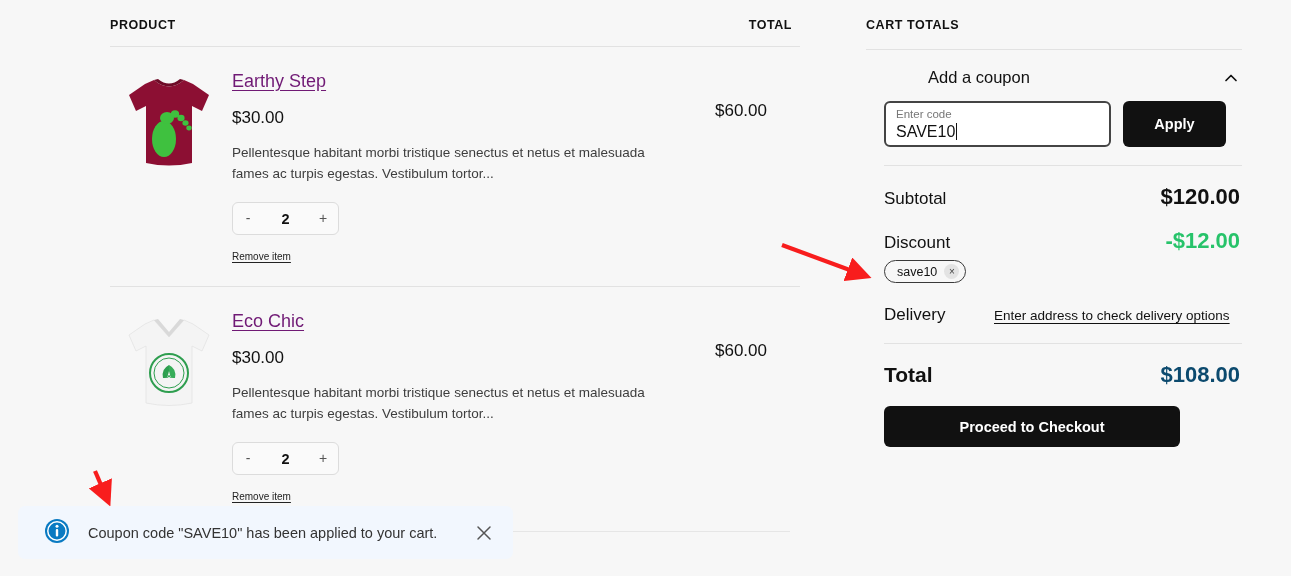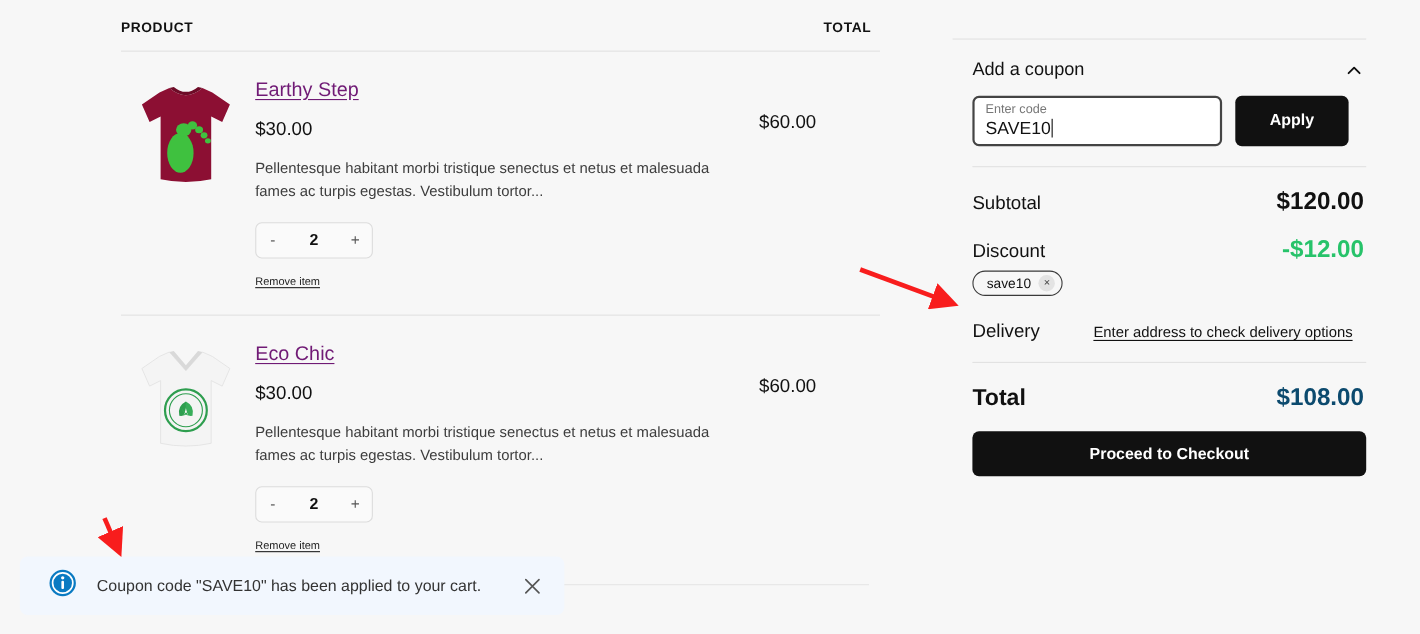--- a/index.html
+++ b/index.html
@@ -16,21 +16,21 @@
   .cart-table { position: absolute; left: 110px; top: 18px; width: 690px; }
   .table-head { display: flex; align-items: flex-start; padding-bottom: 14px; }
   .th { font-size: 12.5px; font-weight: bold; letter-spacing: .55px; color: #111; }
   .th-product { flex: 1; }
   .th-total { width: 110px; text-align: right; padding-right: 8px; }
   .divider { height: 1px; background: #e2e2e2; width: 100%; }
 
   .cart-row { display: flex; padding: 24px 0 22px 0; }
   .cell-thumb { width: 118px; flex: none; display: flex; align-items: flex-start; justify-content: center; }
   .cell-info { flex: 1; padding-left: 4px; }
-  .cell-total { width: 110px; flex: none; text-align: left; padding-right: 8px; padding-top: 30px; }
+  .cell-total { width: 110px; flex: none; text-align: center; padding-right: 8px; padding-top: 30px; }
 
   .prod-name {
     font-size: 18px; color: #701a75; text-decoration: underline;
     text-underline-offset: 3px; display: inline-block; cursor: pointer;
   }
   .prod-price { font-size: 17px; color: #111; margin-top: 16px; }
   .prod-desc { font-size: 13.5px; line-height: 21px; color: #3d3d3d; margin-top: 14px; max-width: 430px; }
   .line-total { font-size: 17px; color: #111; }
 
   
@@ -45,21 +45,21 @@
   
   .tee-wrap { width: 92px; height: 100px; }
 
   
   .totals { position: absolute; left: 866px; top: 18px; width: 376px; }
   .totals-title { font-size: 12.5px; font-weight: bold; letter-spacing: .55px; color: #111; }
   .totals-rule { height: 1px; background: #e2e2e2; margin-top: 17px; }
 
   .coupon-head { display: flex; align-items: center; justify-content: space-between;
     padding: 18px 2px 0 18px; cursor: pointer; }
-  .coupon-label { font-size: 16.5px; color: #111; }
+  .coupon-label { font-size: 16.5px; color: #111; margin-left: 44px; }
   .chev { width: 18px; height: 18px; display: block; }
 
   .coupon-row { display: flex; gap: 12px; padding: 14px 2px 0 18px; }
   .field {
     position: relative; width: 227px; height: 46px; background: #fff;
     border: 2px solid #444; border-radius: 6px; padding: 4px 10px 0 10px;
   }
   .field-label { font-size: 11.5px; color: #777; line-height: 14px; }
   .field-value { font-size: 16px; color: #111; line-height: 22px; position: relative; display: inline-block; }
   .caret { display: inline-block; width: 1px; height: 17px; background: #111;
@@ -91,21 +91,21 @@
     text-underline-offset: 3px; cursor: pointer; }
 
   .totals-rule3 { height: 1px; background: #e2e2e2; margin: 18px 0 0 18px; width: 358px; }
 
   .grand-row { display: flex; align-items: baseline; justify-content: space-between;
     padding: 18px 2px 0 18px; }
   .grand-label { font-size: 21px; font-weight: bold; color: #111; }
   .grand-value { font-size: 22px; font-weight: bold; color: #0c4a6e; }
 
   .checkout-btn {
-    display: block; margin: 18px 0 0 18px; width: 358px; height: 41px;
+    display: block; margin: 18px 0 0 18px; width: 296px; height: 41px;
     background: #111; color: #fff; border: none; border-radius: 6px;
     font-family: "Liberation Sans", sans-serif; font-size: 14.5px; font-weight: bold; cursor: pointer;
   }
 
   
   .bottom-rule { position: absolute; left: 110px; top: 531px; width: 680px; height: 1px; background: #e6e6e6; }
 
   
   .toast {
     position: absolute; left: 18px; top: 506px; width: 495px; height: 53px;
@@ -192,20 +192,21 @@
       </div>
       <div class="cell-total">
         <span class="line-total">$60.00</span>
       </div>
     </div>
   </div>
 
   <div class="bottom-rule"></div>
 
   <div class="totals">
+    <div class="totals-title">CART TOTALS</div>
     <div class="totals-rule"></div>
 
     <div class="coupon-head">
       <span class="coupon-label">Add a coupon</span>
       <span>
         <svg class="chev" viewBox="0 0 18 18" aria-hidden="true">
           <path d="M4 11.5 L9 6.5 L14 11.5" fill="none" stroke="#111" stroke-width="1.7" stroke-linecap="round" stroke-linejoin="round"></path>
         </svg>
       </span>
     </div>

